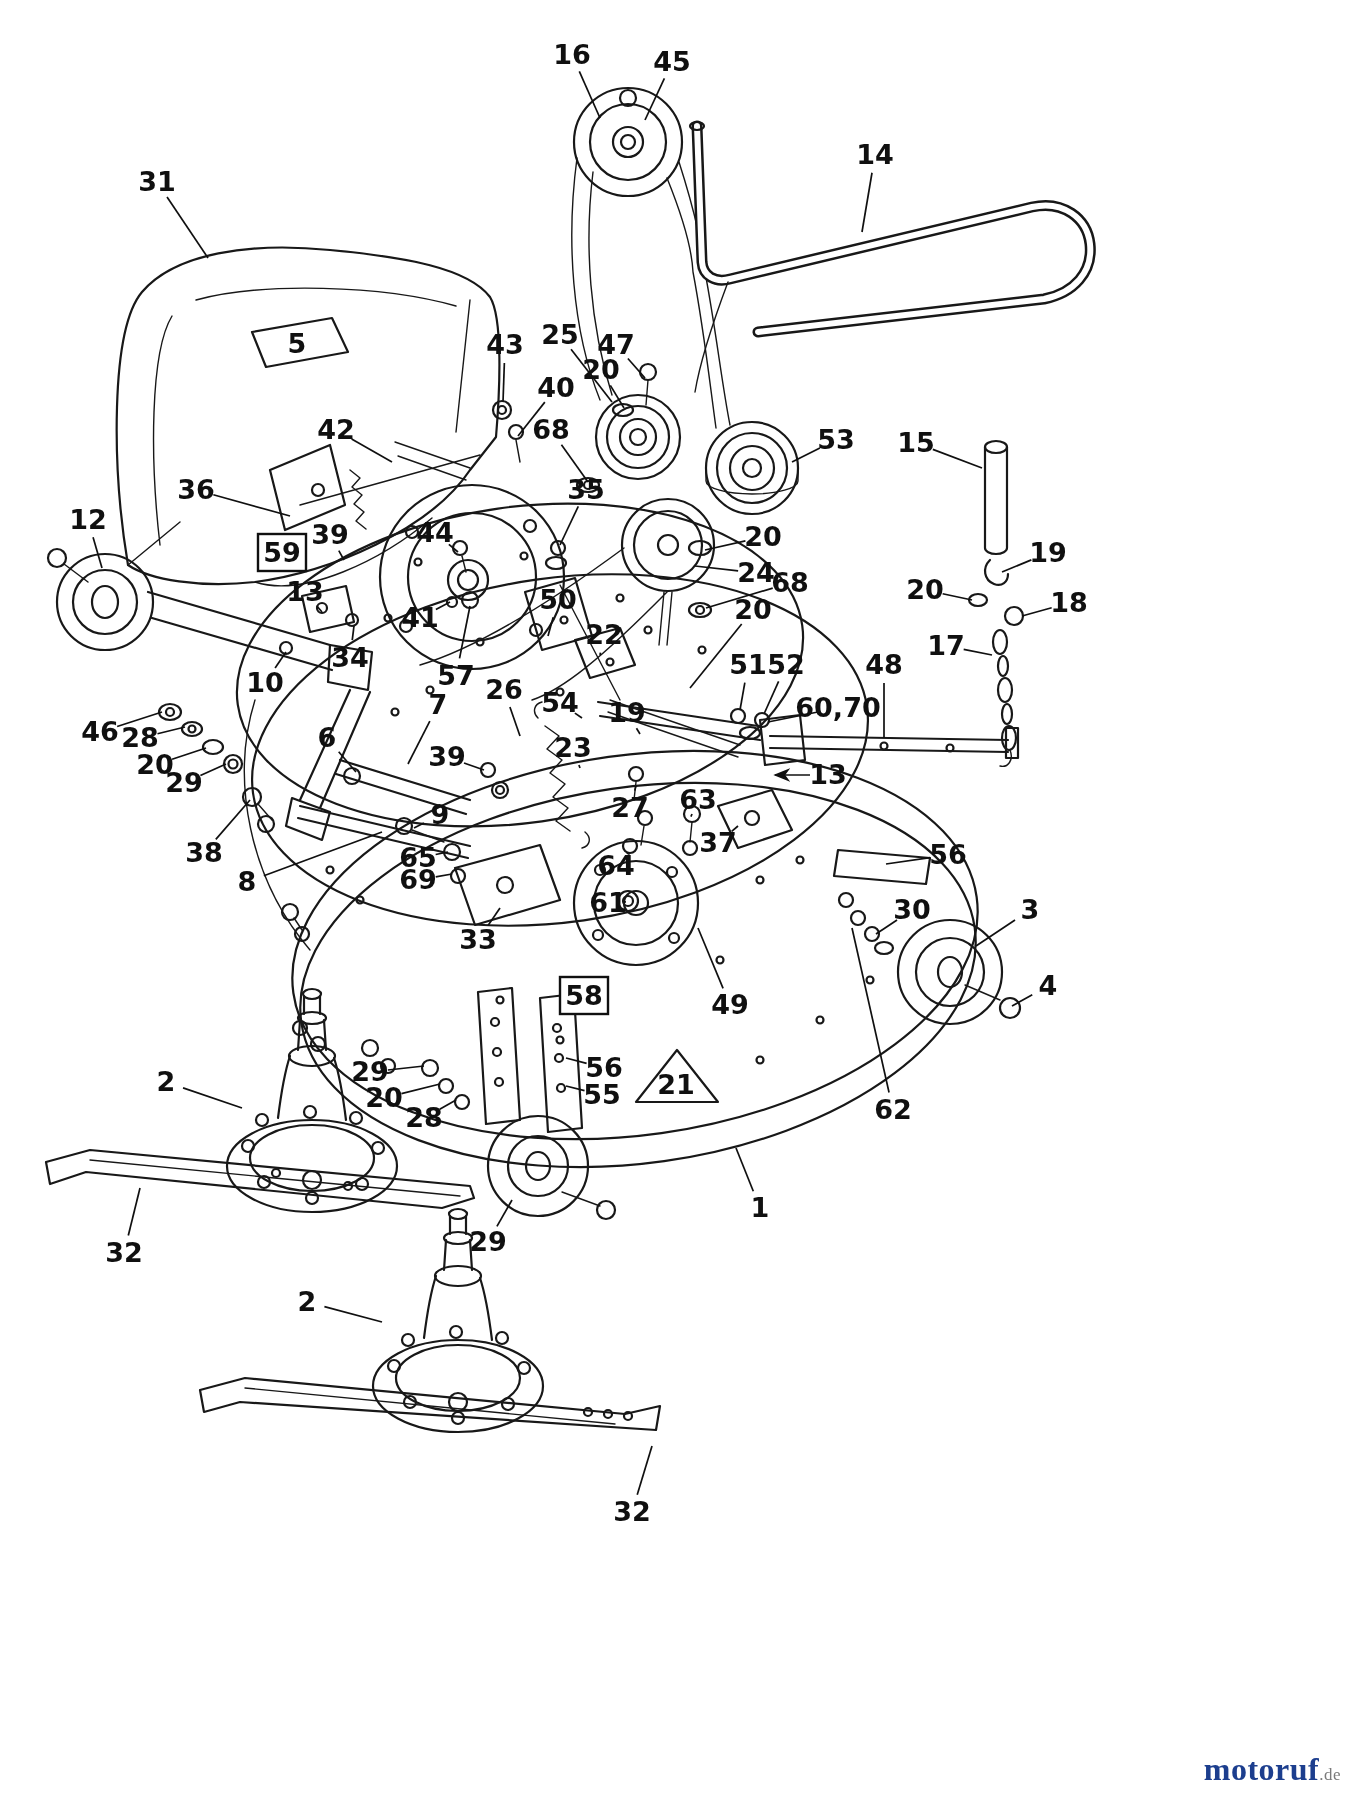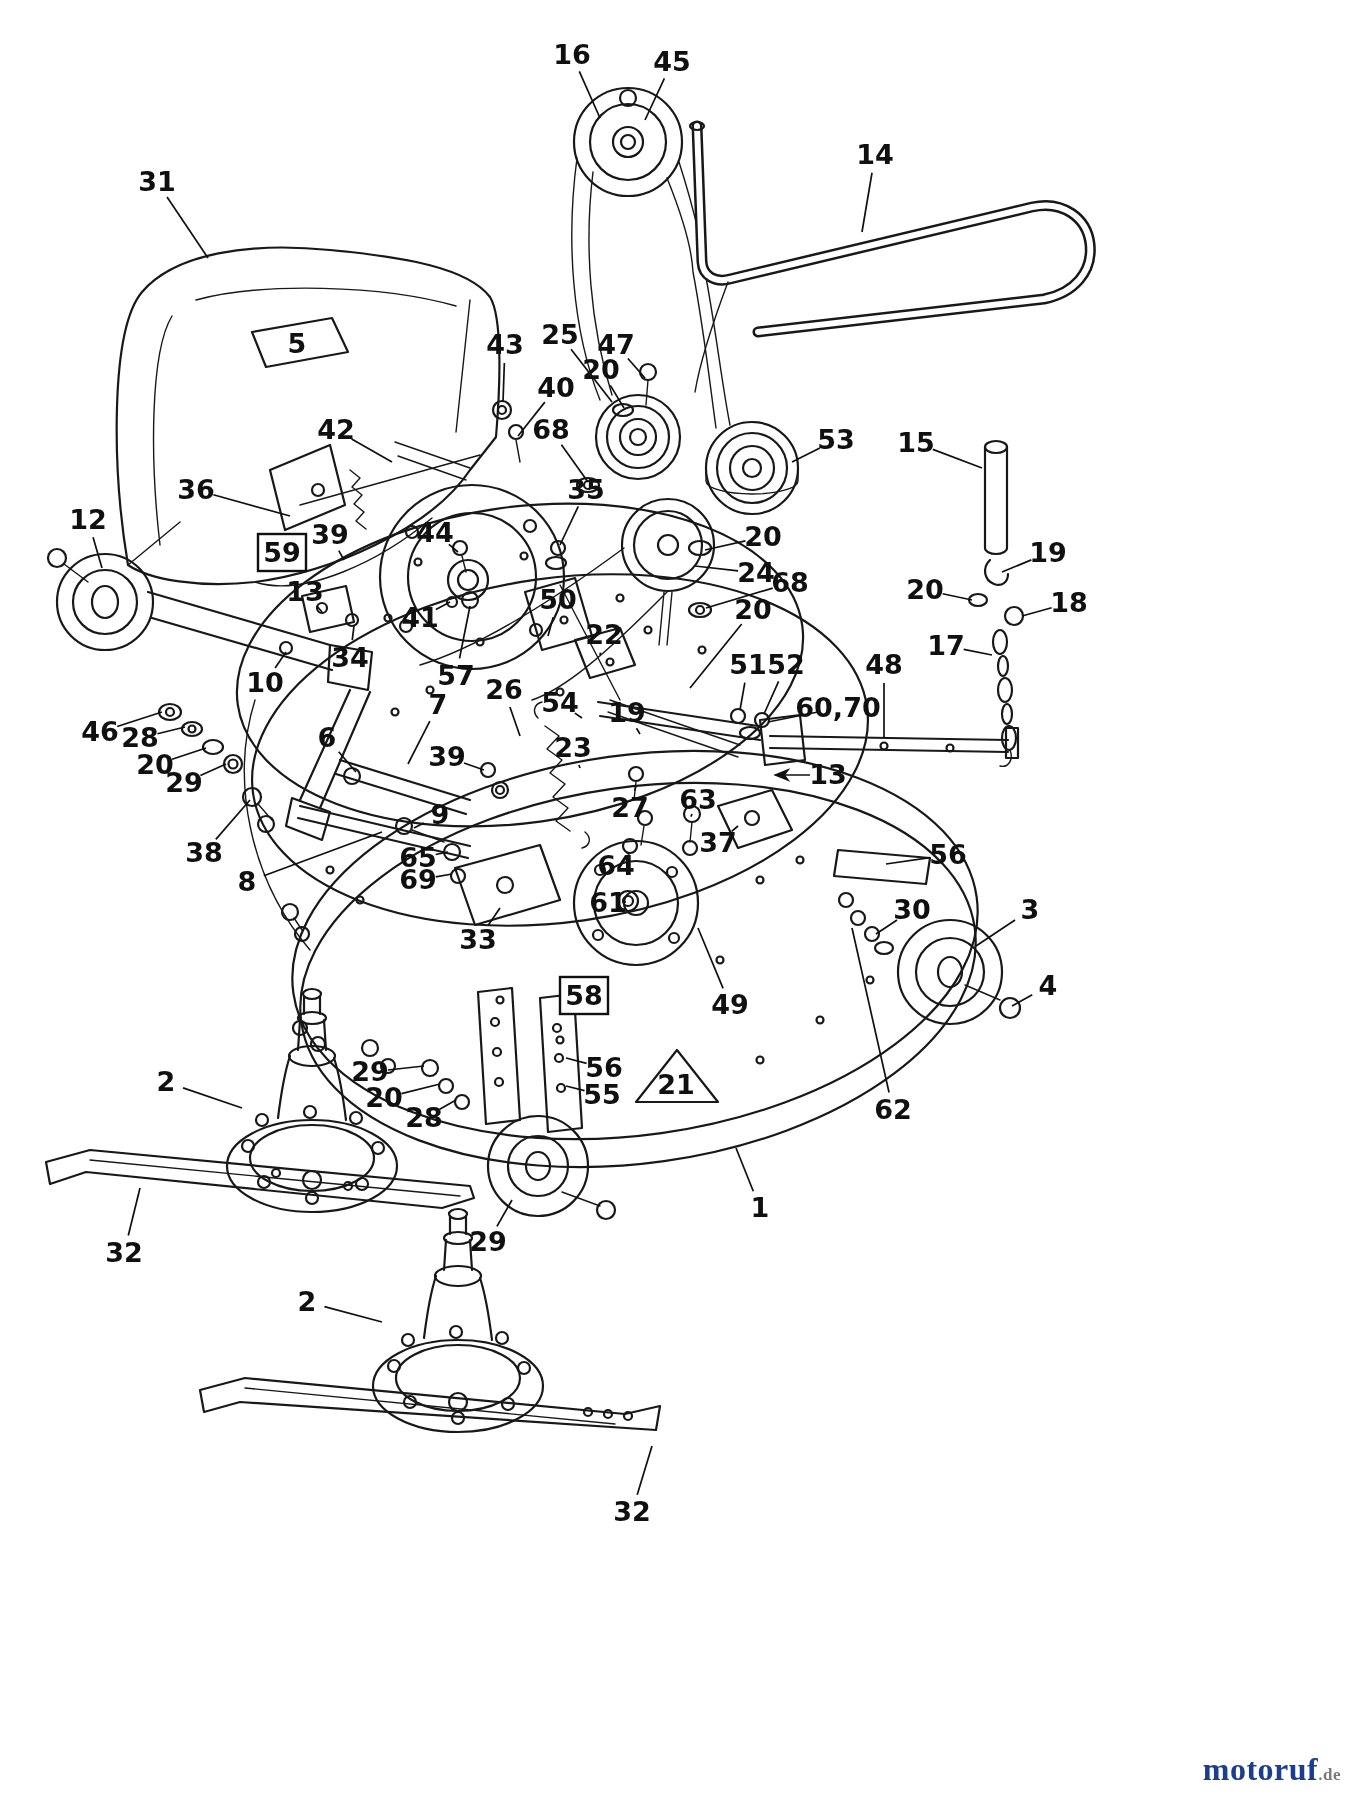--- a/index.html
+++ b/index.html
@@ -13,21 +13,21 @@
   .tube-outer{stroke:#181818;stroke-width:11;fill:none;stroke-linejoin:round;stroke-linecap:round}
   .tube-inner{stroke:#ffffff;stroke-width:6;fill:none;stroke-linejoin:round;stroke-linecap:round}
   .callout{font-family:"DejaVu Sans",sans-serif;font-weight:bold;font-size:27px;fill:#101010;text-anchor:middle}
   .leader{stroke:#101010;stroke-width:1.7;fill:none}
   .callout-box{fill:#ffffff;stroke:#101010;stroke-width:2.4}
   .watermark{
     position:absolute;right:16px;bottom:12px;
     font-family:"Liberation Serif", serif;font-weight:bold;font-size:32px;
     letter-spacing:0.5px;
   }
-  .watermark .suffix{font-size:17px;color:#7a7a7a;font-weight:bold}
+  .watermark .suffix{font-size:17px;color:#7a7a7a;font-weight:normal}
 </style>
 </head>
 <body>
 
 <svg id="stage" width="1357" height="1800" viewBox="0 0 1357 1800">
   <defs>
     <marker id="arrowhead" markerWidth="10" markerHeight="8" refX="9" refY="4" orient="auto">
       <path d="M10,4 L0,0 L3,4 L0,8 Z" fill="#101010"></path>
     </marker>
     <g id="spindle-def" class="art">

